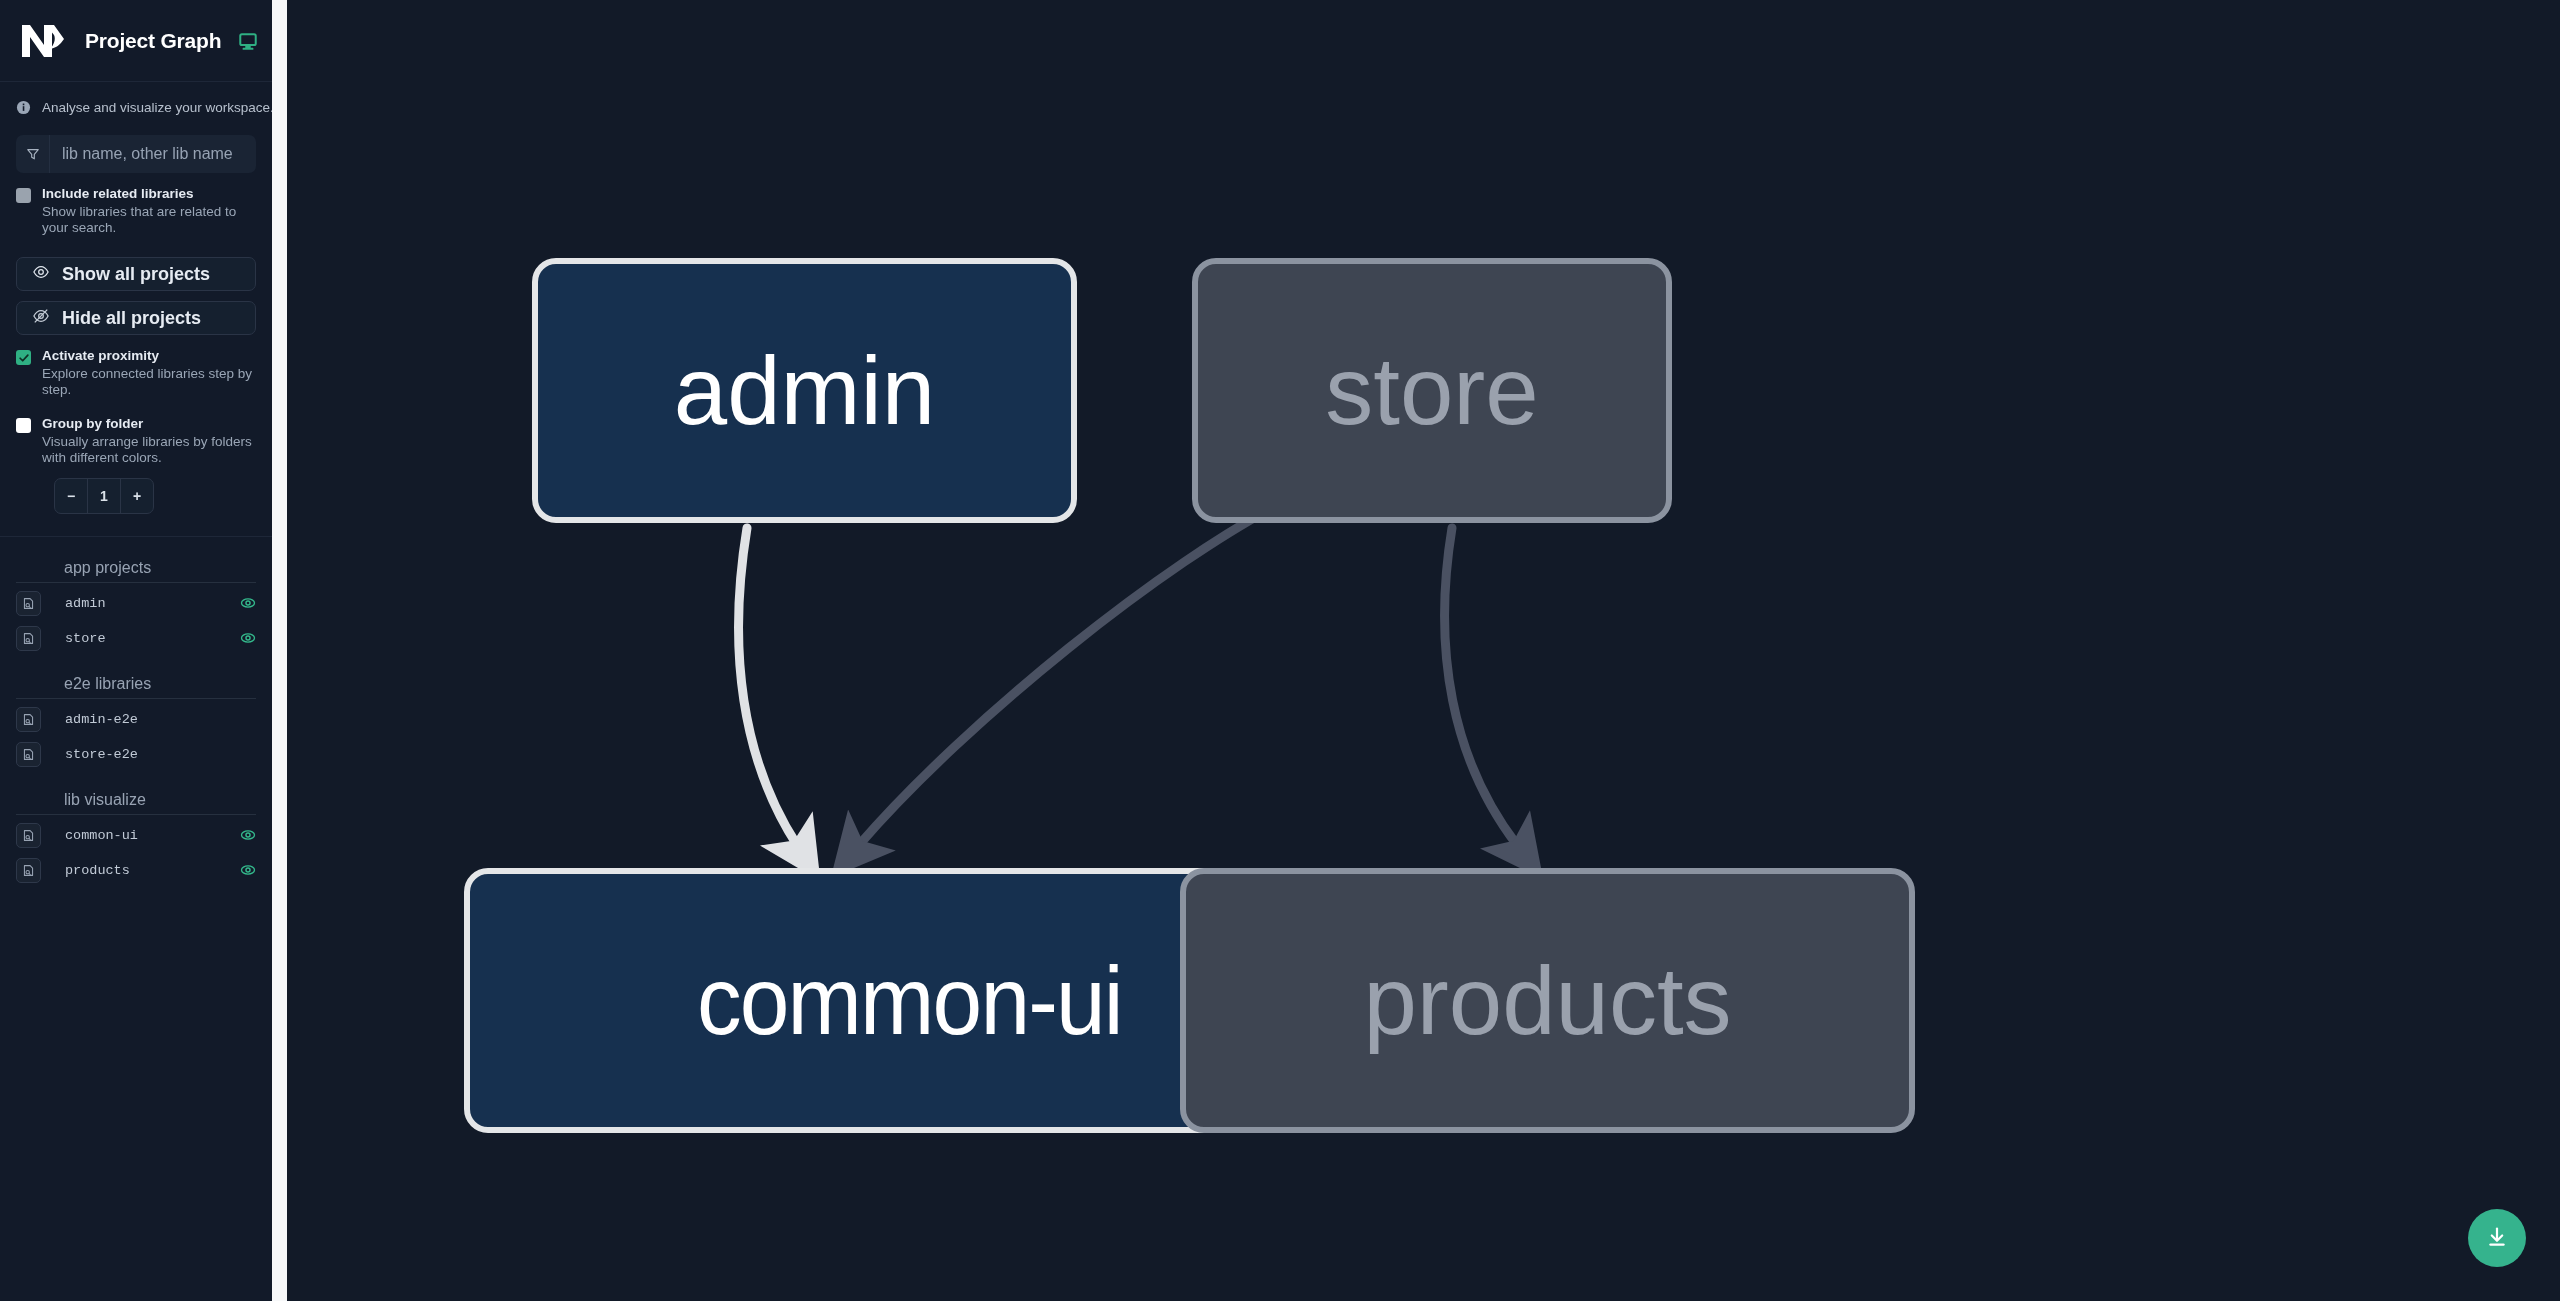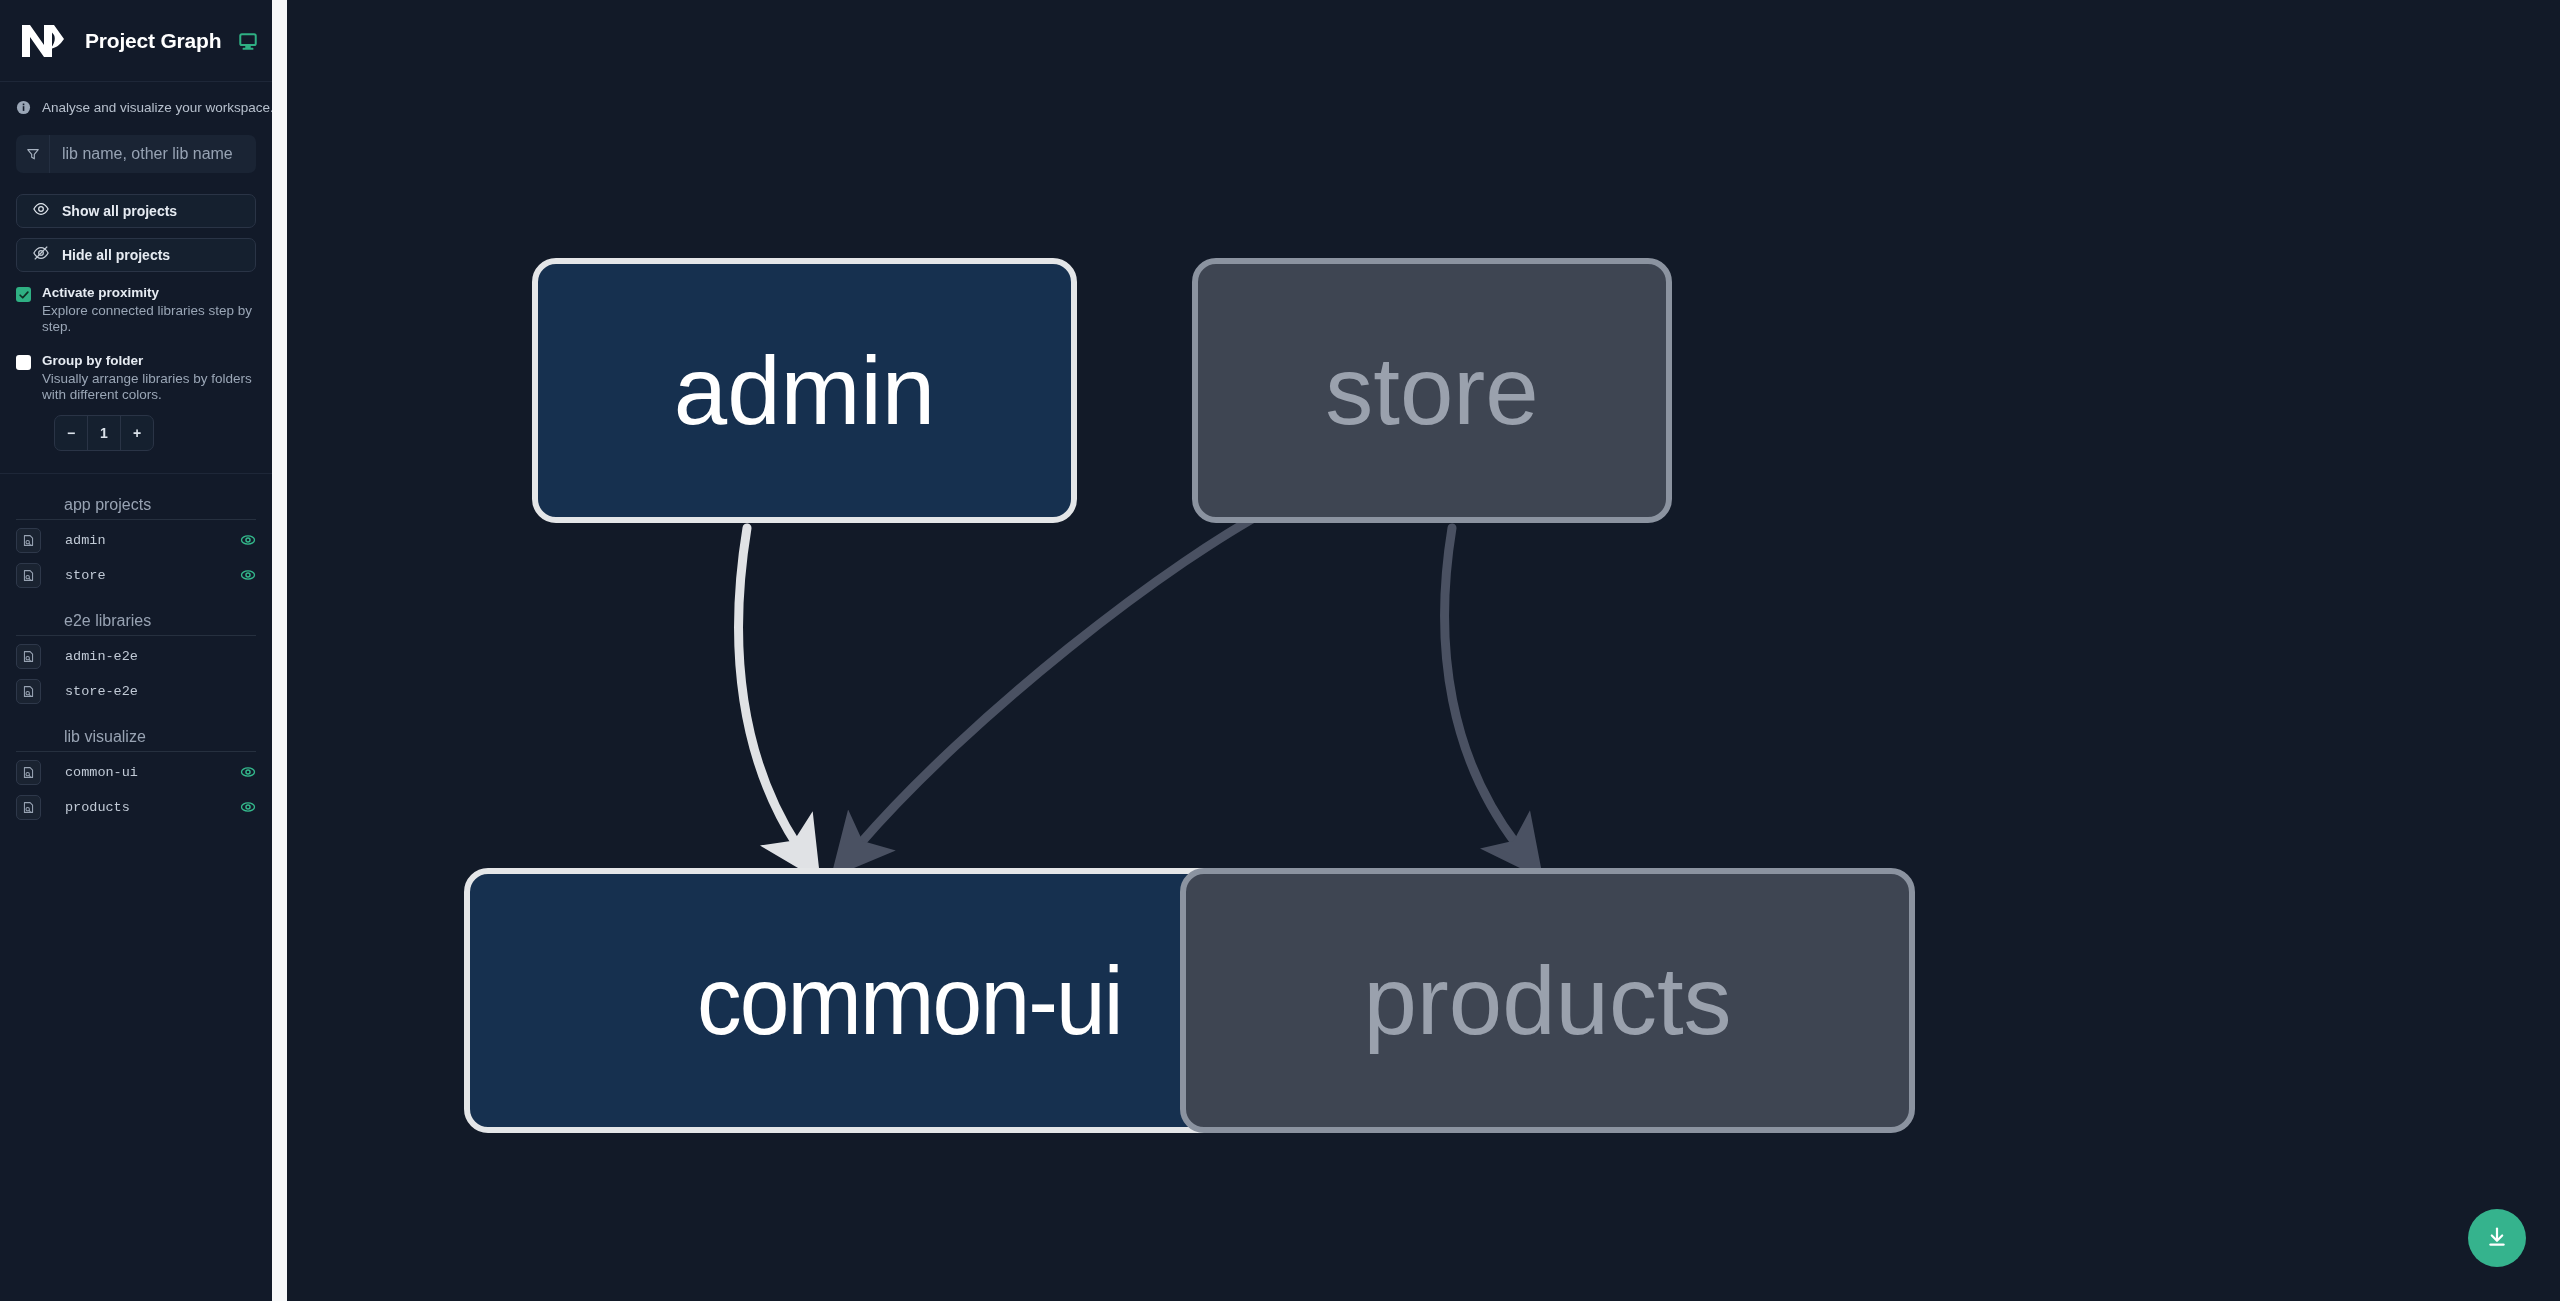--- a/index.html
+++ b/index.html
@@ -159,21 +159,21 @@
     display: flex;
     align-items: center;
     padding-left: 16px;
     gap: 13px;
     box-sizing: border-box;
   }
   .big-btn.first { margin-top: 21px; }
   .big-btn.second { margin-top: 10px; }
   .big-btn-label {
     color: #e6ebf2;
-    font-size: 14px;
+    font-size: 18px;
     font-weight: 700;
   }
 
   .stepper {
     margin: 12px 16px 0 0;
     height: 34px;
     width: 98px;
     margin-left: 54px;
     border: 1px solid #2a3446;
     border-radius: 7px;
@@ -331,20 +331,27 @@
 
     <div class="search-wrap">
       <div class="search-ico-box">
         <svg viewBox="0 0 16 16" width="14" height="14" aria-hidden="true">
           <path d="M2 3 L14 3 L9.5 8.3 L9.5 13.5 L6.5 11.6 L6.5 8.3 Z" fill="none" stroke="#a7b2c0" stroke-width="1.3" stroke-linejoin="round"></path>
         </svg>
       </div>
       <input class="search-input" type="text" placeholder="lib name, other lib name" style="">
     </div>
 
+    <div class="check-block">
+      <div class="cbox grey"></div>
+      <div class="check-texts">
+        <div class="check-title">Include related libraries</div>
+        <div class="check-desc">Show libraries that are related to your search.</div>
+      </div>
+    </div>
 
     <div class="big-btn first">
       <span>
         <svg viewBox="0 0 18 18" width="16" height="16" aria-hidden="true">
           <path d="M1 9 C3.5 4.5 6 3 9 3 C12 3 14.5 4.5 17 9 C14.5 13.5 12 15 9 15 C6 15 3.5 13.5 1 9 Z" fill="none" stroke="#dfe5ec" stroke-width="1.4"></path>
           <circle cx="9" cy="9" r="2.6" fill="none" stroke="#dfe5ec" stroke-width="1.4"></circle>
         </svg>
       </span>
       <span class="big-btn-label">Show all projects</span>
     </div>

